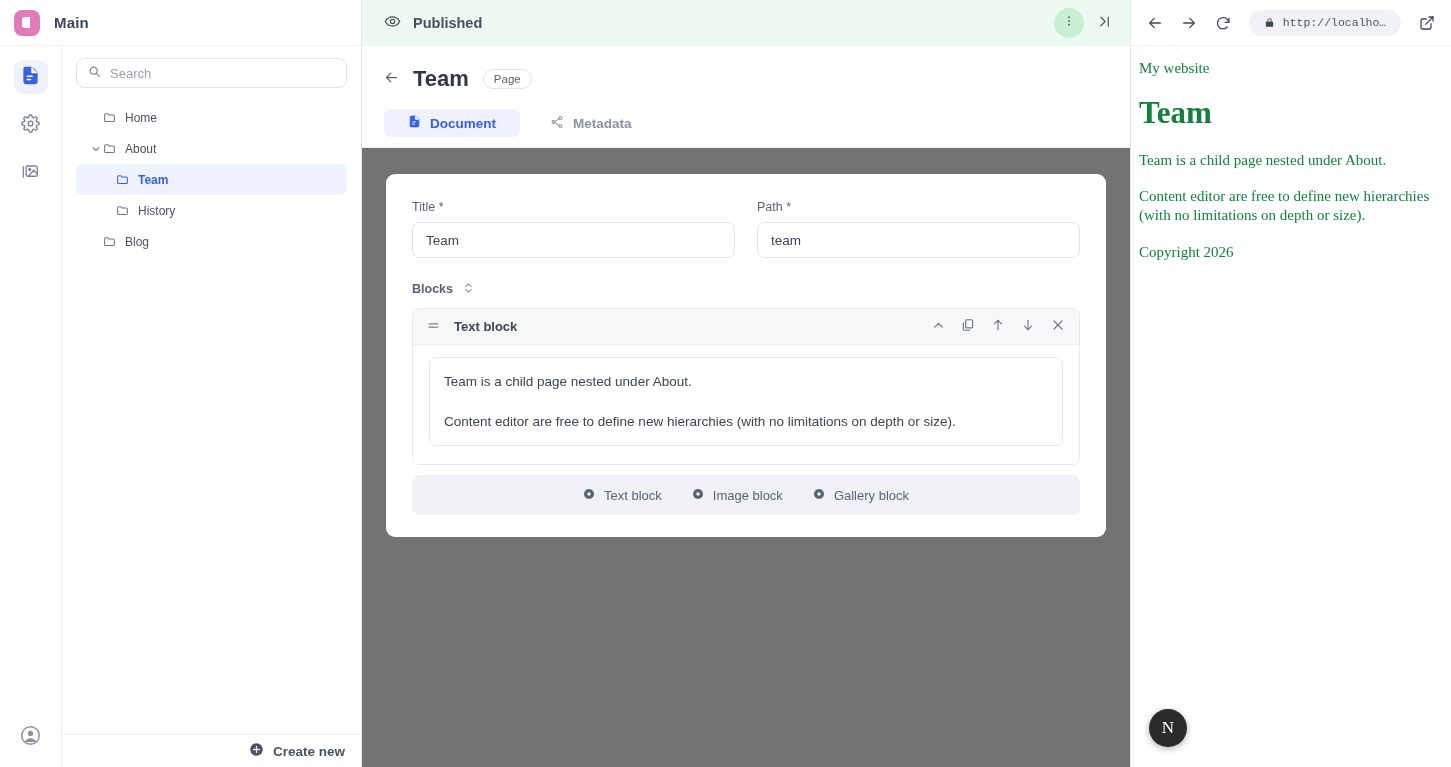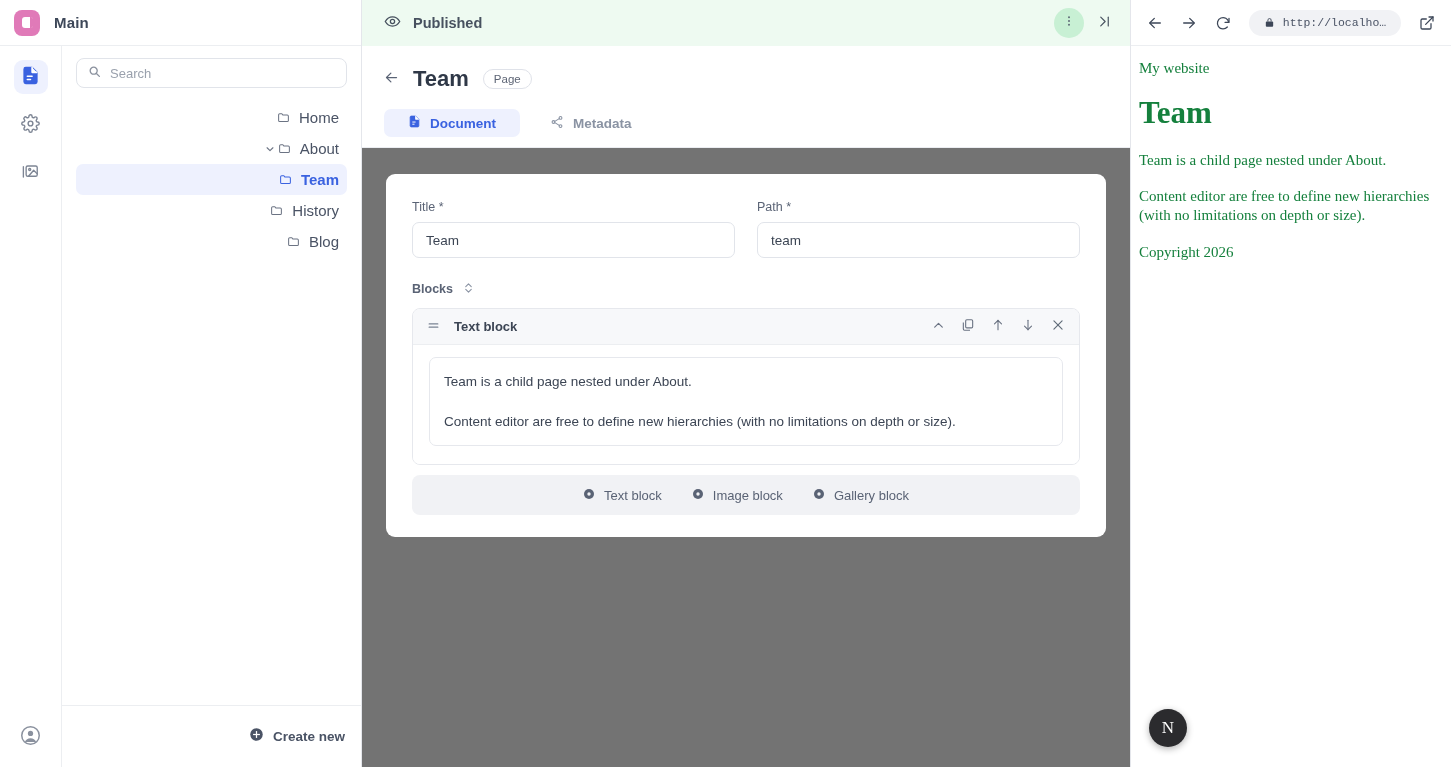--- a/index.html
+++ b/index.html
@@ -25,29 +25,29 @@
   .rail-btn.active { background: #eef1fe; }
   .rail-spacer { flex: 1; }
   .rail-avatar { margin-bottom: 13px; }
 
   .tree-col { flex: 1; display: flex; flex-direction: column; min-width: 0; }
   .tree-scroll { flex: 1; padding: 12px 14px 0 14px; overflow: hidden; }
   .search-box { height: 30px; border: 1px solid #e1e4ea; border-radius: 8px; display: flex; align-items: center; gap: 9px; padding: 0 11px; }
   .search-ph { font-size: 13px; color: #9aa1ad; }
 
   .tree { margin-top: 14px; }
-  .tree-row { height: 31px; display: flex; align-items: center; border-radius: 7px; font-size: 15px; color: #4a5365; padding-right: 8px; justify-content: flex-end; }
+  .tree-row { height: 31px; display: flex; align-items: center; border-radius: 7px; font-size: 12px; color: #4a5365; padding-right: 8px; }
   .tree-row.sel { background: #eef1fe; color: #3a62e0; font-weight: bold; }
   .tw { width: 15px; display: flex; align-items: center; justify-content: center; flex: 0 0 15px; }
   .folder { margin-right: 9px; display: flex; align-items: center; }
   .ind0 { padding-left: 12px; }
   .ind1 { padding-left: 12px; }
   .ind2 { padding-left: 40px; }
 
-  .cms-foot { height: 62px; border-top: 1px solid #eceef1; display: flex; align-items: center; justify-content: flex-end; padding-right: 16px; gap: 9px; }
+  .cms-foot { height: 33px; border-top: 1px solid #eceef1; display: flex; align-items: center; justify-content: flex-end; padding-right: 16px; gap: 9px; }
   .create-label { font-size: 13.5px; color: #4a5365; font-weight: bold; }
 
   
   .editor { width: 769px; height: 767px; display: flex; flex-direction: column; border-right: 1px solid #e4e6eb; background: #fff; }
   .pub-bar { height: 46px; flex: 0 0 46px; background: #eefaf1; display: flex; align-items: center; padding: 0 12px 0 22px; }
   .pub-label { font-size: 14.5px; font-weight: bold; color: #47515f; margin-left: 12px; }
   .pub-spacer { flex: 1; }
   .dots-btn { width: 30px; height: 30px; border-radius: 50%; background: #c8f0d4; display: flex; align-items: center; justify-content: center; }
   .collapse-btn { width: 28px; height: 28px; display: flex; align-items: center; justify-content: center; margin-left: 6px; }
 

